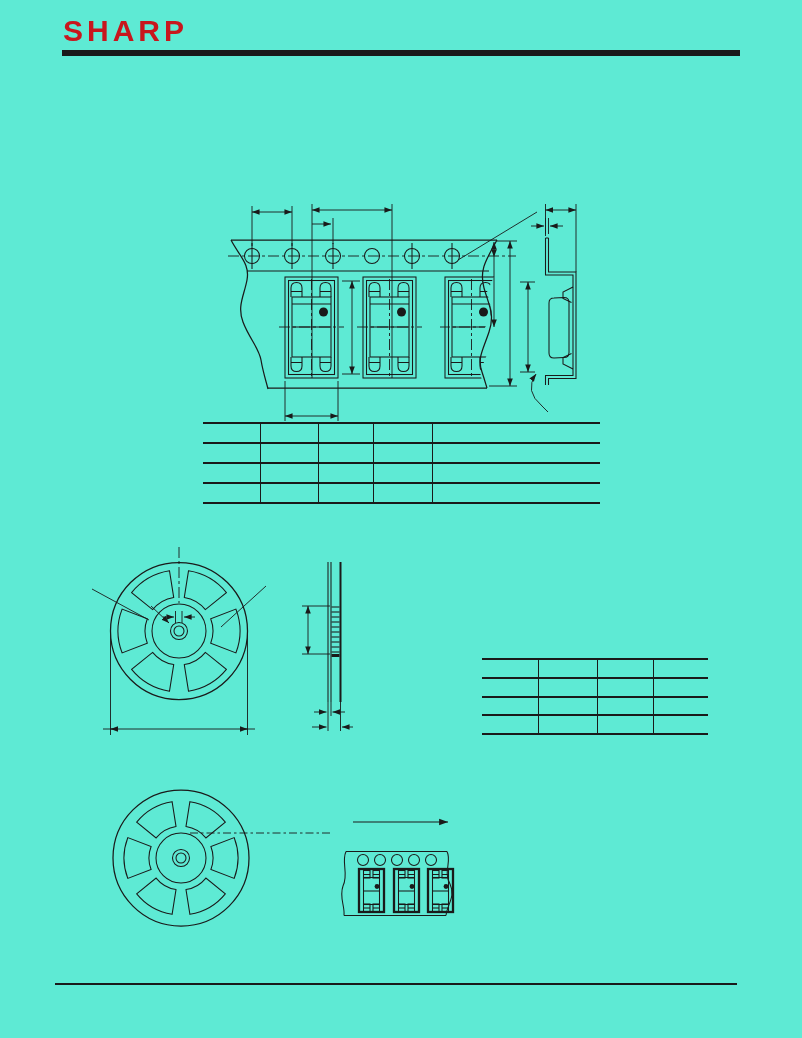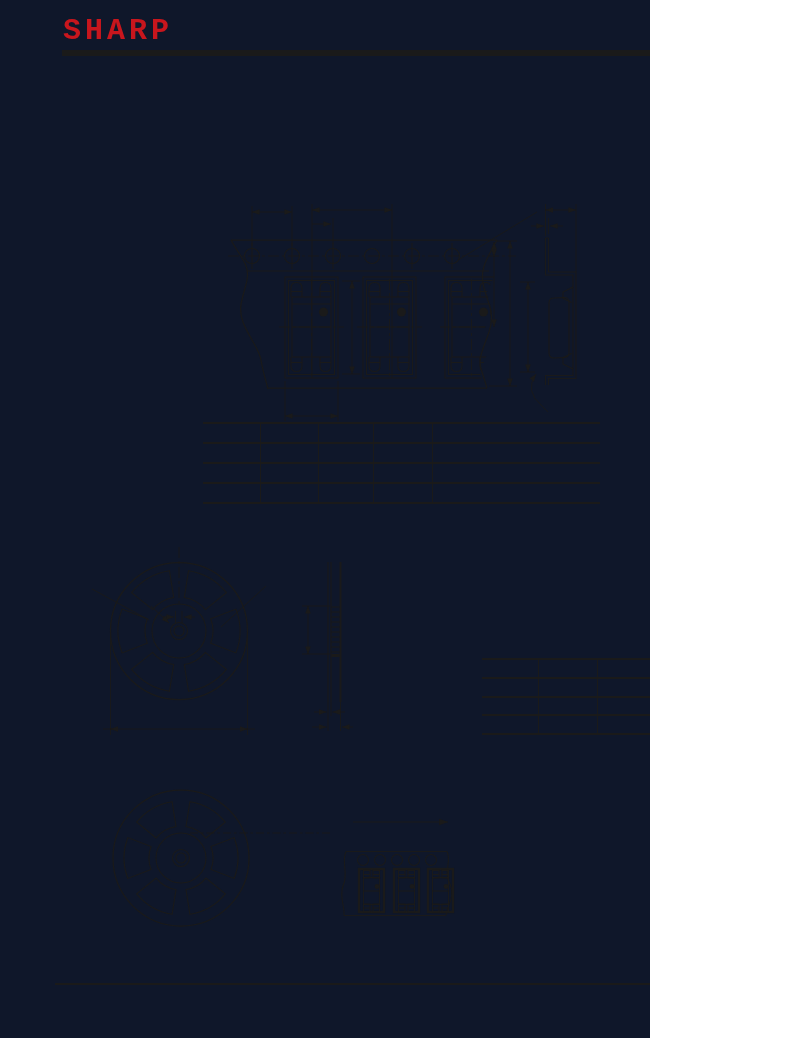--- a/index.html
+++ b/index.html
@@ -1,17 +1,17 @@
 <!DOCTYPE html>
 <html style="--brand: #c8161d; --ink: #1a1a1a;"><head>
 <meta charset="utf-8">
 <style>
   html,body{margin:0;padding:0;background:#ffffff;}
-  .page{position:relative;width:650px;height:1038px;background:#0f172a;
-        font-family:Liberation Mono, monospace;overflow:hidden;}
+  .page{position:relative;width:802px;height:1038px;background:#5eead4;
+        font-family:Liberation Sans, sans-serif;overflow:hidden;}
 
   
   .logo{position:absolute;left:63px;top:14px;font-size:30px;font-weight:900;
         letter-spacing:4px;color:var(--brand,#c8161d);}
   .hrule{position:absolute;left:62px;top:50px;width:678px;height:6px;background:var(--ink,#0f0f0f);}
   .frule{position:absolute;left:55px;top:983px;width:682px;height:2px;background:var(--ink,#222);}
 
   
   svg{position:absolute;overflow:visible;}
   .ln{fill:none;stroke:var(--ink,#1a1a1a);stroke-width:1.25px;stroke-linecap:butt;stroke-linejoin:miter;}

